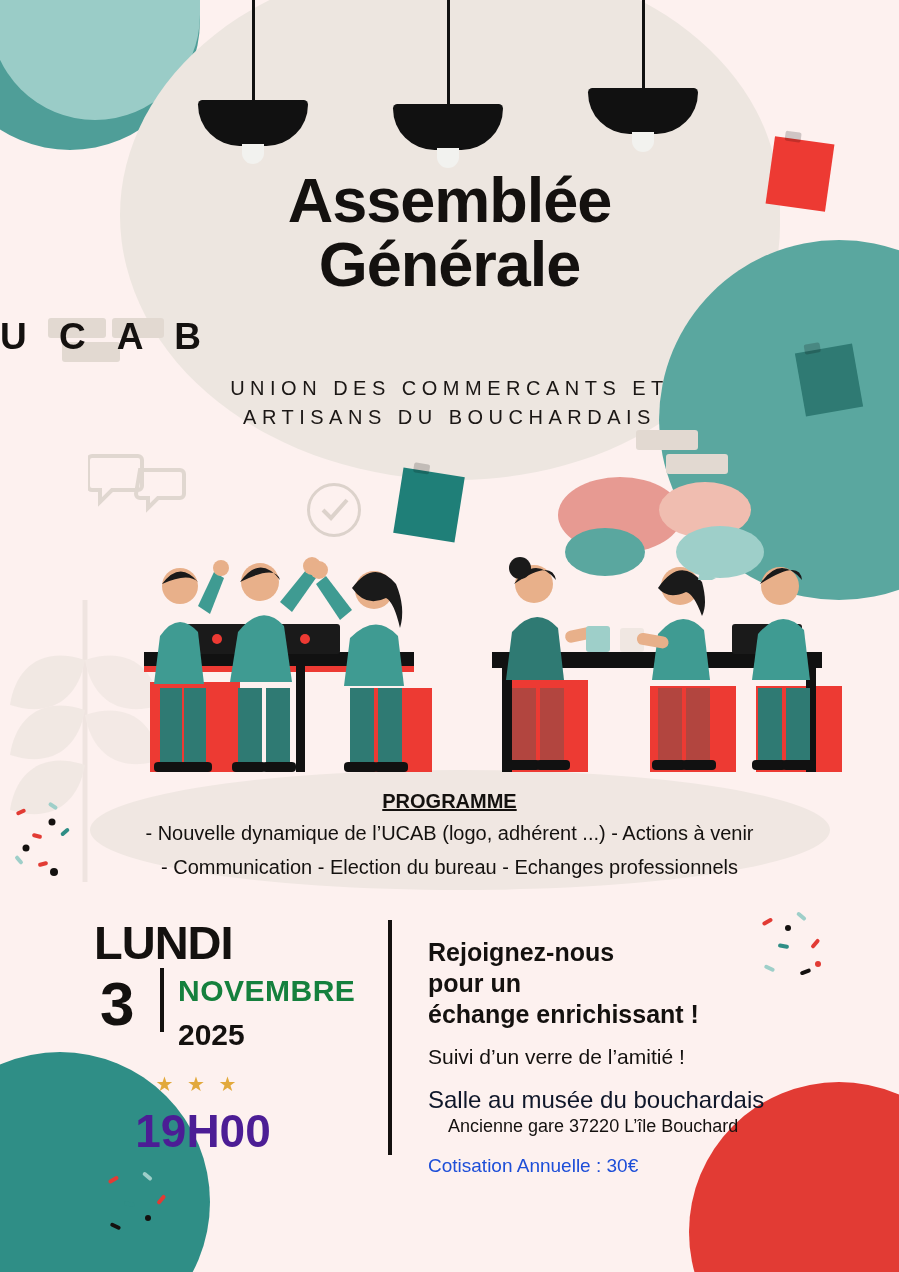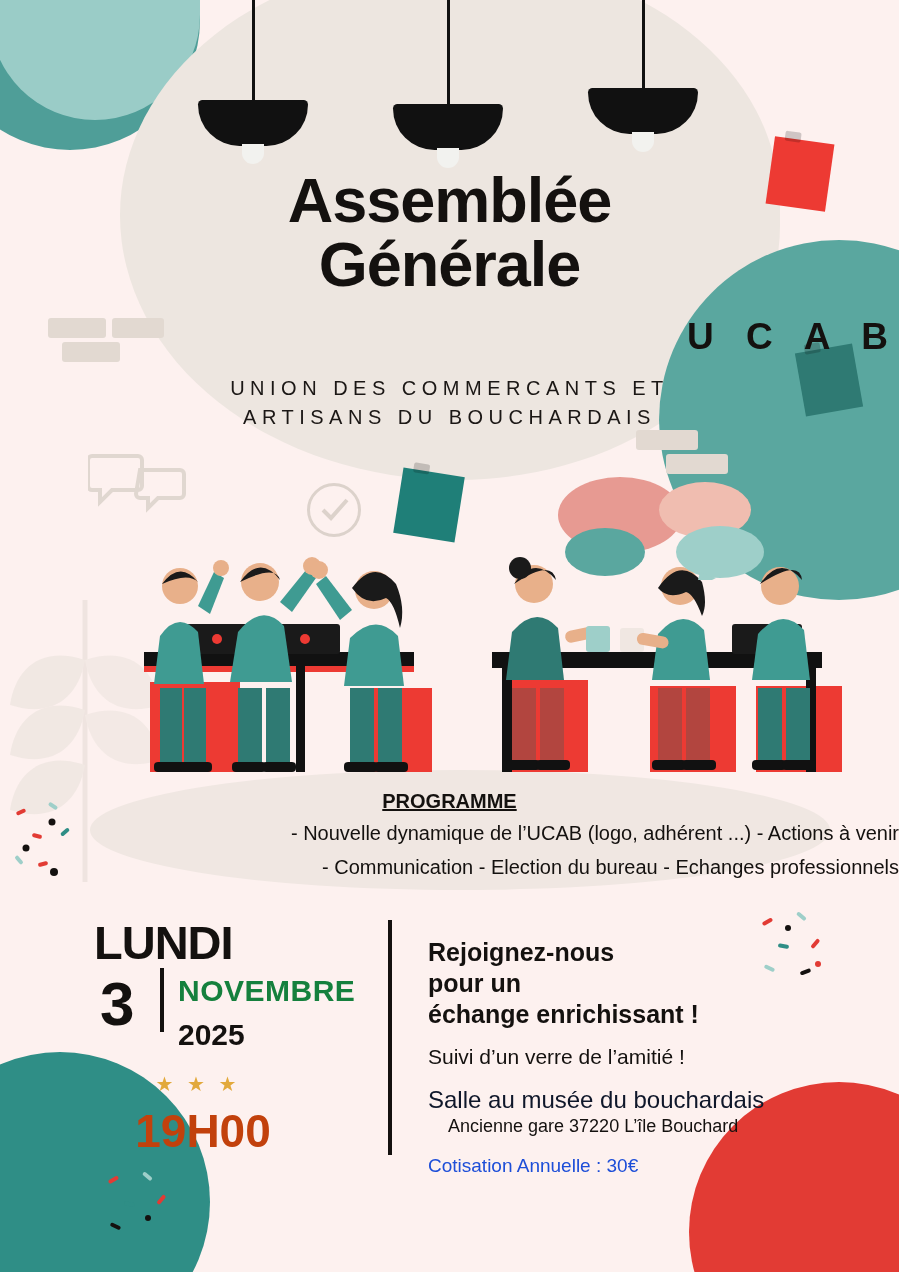--- a/index.html
+++ b/index.html
@@ -69,51 +69,51 @@
   .shade{position:absolute;width:110px;height:46px;background:#111;border-radius:6px 6px 55px 55px;left:50%;margin-left:-55px;}
   .bulb{position:absolute;width:22px;height:20px;background:#f2f2ef;border-radius:0 0 14px 14px;left:50%;margin-left:-11px;}
 
   
   .title{
     position:absolute;left:0;right:0;top:168px;text-align:center;
     font-weight:bold;font-size:63px;line-height:64px;color:#14110f;
     letter-spacing:-1px;
   }
   .subtitle-ucab{
-    position:absolute;left:0;right:0;top:316px;text-align:right;
+    position:absolute;left:0;right:0;top:316px;text-align:left;
     font-weight:bold;font-size:37px;letter-spacing:11px;color:#14110f;
   }
   .subtitle-long{
     position:absolute;left:0;right:0;top:374px;text-align:center;
     font-size:20px;line-height:29px;letter-spacing:5.5px;color:#1b1715;
   }
 
   
   .illu{position:absolute;left:120px;top:540px;width:740px;height:250px;}
 
   
   .programme-title{
     position:absolute;left:0;right:0;top:790px;text-align:center;
     font-weight:bold;font-size:20px;color:#14110f;text-decoration:underline;
   }
   .programme-l1,.programme-l2{
-    position:absolute;left:0;right:0;text-align:right;
+    position:absolute;left:0;right:0;text-align:center;
     font-size:20px;color:#14110f;
   }
   .programme-l1{top:822px;}
   .programme-l2{top:856px;}
 
   
   .lundi{position:absolute;left:94px;top:915px;font-weight:bold;font-size:47px;color:#14110f;letter-spacing:-1px;}
   .daynum{position:absolute;left:100px;top:968px;font-weight:bold;font-size:62px;color:#14110f;}
   .datedivider{position:absolute;left:160px;top:968px;width:4px;height:64px;background:#14110f;}
   .month{position:absolute;left:178px;top:974px;font-weight:bold;font-size:30px;color:#15803d;letter-spacing:.5px;}
   .year{position:absolute;left:178px;top:1018px;font-weight:bold;font-size:30px;color:#14110f;}
   .stars{position:absolute;left:98px;top:1072px;width:200px;text-align:center;color:#e2a93b;font-size:20px;letter-spacing:4px;}
-  .hour{position:absolute;left:98px;top:1104px;width:210px;text-align:center;font-weight:bold;font-size:46px;color:#c2410c;}
+  .hour{position:absolute;left:98px;top:1104px;width:210px;text-align:center;font-weight:bold;font-size:46px;color:#4c1d95;}
 
   .vdivider{position:absolute;left:388px;top:920px;width:4px;height:235px;background:#14110f;}
 
   
   .join{position:absolute;left:428px;top:937px;font-weight:bold;font-size:25px;line-height:31px;color:#14110f;}
   .verre{position:absolute;left:428px;top:1045px;font-size:21px;color:#14110f;}
   .salle{position:absolute;left:428px;top:1086px;font-weight:normal;font-size:24px;color:#0f172a;}
   .gare{position:absolute;left:428px;top:1116px;font-size:18px;color:#14110f;margin-left:20px;}
   .cotis{position:absolute;left:428px;top:1155px;font-size:19px;color:#1d4ed8;}
 </style>

